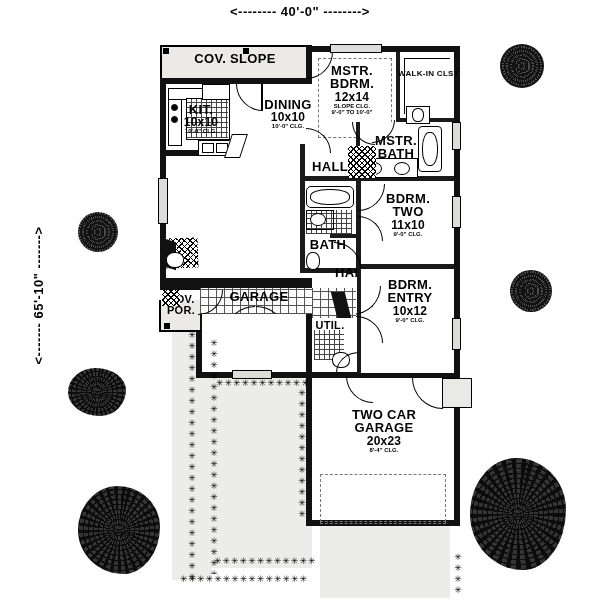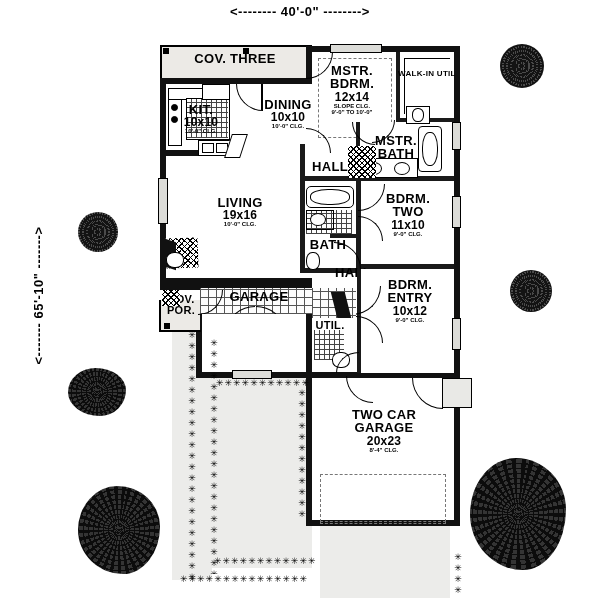--- a/index.html
+++ b/index.html
@@ -188,21 +188,21 @@
   <div class="drive-fill" style="left:320px; top:520px; width:130px; height:78px;"></div>
   <div class="drive-fill" style="left:172px; top:330px; width:40px; height:250px;"></div>
   <div class="drive-fill" style="left:196px; top:336px; width:116px; height:232px;"></div>
 
   <div class="patio-fill" style="left:160px; top:46px; width:150px; height:32px;"></div>
   <div class="wt" style="left:160px; top:45px; width:152px; height:2px;"></div>
   <div class="wt" style="left:160px; top:45px; width:2px; height:34px;"></div>
   <div class="fx" style="left:163px; top:48px; width:4px; height:4px; background:#000;"></div>
   <div class="fx" style="left:243px; top:48px; width:4px; height:4px; background:#000;"></div>
   <div class="lbl" style="left:185px; top:52px; width:100px;">
-    <span class="nm">COV. THREE</span>
+    <span class="nm">COV. SLOPE</span>
   </div>
 
   <div class="w" style="left:160px; top:78px; width:152px; height:6px;"></div>
   <div class="w" style="left:306px; top:46px; width:154px; height:6px;"></div>
 
   <div class="w" style="left:160px; top:78px; width:6px; height:78px;"></div>
   <div class="w" style="left:160px; top:156px; width:6px; height:128px;"></div>
 
   <div class="w" style="left:454px; top:46px; width:6px; height:330px;"></div>
   <div class="w" style="left:454px; top:376px; width:6px; height:150px;"></div>
@@ -258,25 +258,20 @@
   </div>
 
   <div class="lbl" style="left:255px; top:98px; width:66px;">
     <span class="nm">DINING</span>
     <span class="sz">10x10</span>
     <span class="clg">10'-0" CLG.</span>
   </div>
   <div class="swing swing-bl" style="left:236px; top:84px; width:26px; height:26px;"></div>
   <div class="wt" style="left:261px; top:84px; width:2px; height:26px;"></div>
 
-  <div class="lbl" style="left:200px; top:196px; width:80px;">
-    <span class="nm">LIVING</span>
-    <span class="sz">19x16</span>
-    <span class="clg">10'-0" CLG.</span>
-  </div>
   <div class="win" style="left:158px; top:178px; width:8px; height:44px;"></div>
 
   <div class="xhatch" style="left:166px; top:238px; width:32px; height:30px; transform:rotate(-2deg);"></div>
   <div class="w" style="left:162px; top:240px; width:14px; height:28px; transform:skewY(18deg);"></div>
   <div class="fx-o" style="left:166px; top:252px; width:16px; height:14px;"></div>
 
   <div class="room-fill" style="left:312px; top:52px; width:84px; height:92px;"></div>
   <div class="dash" style="left:318px; top:58px; width:72px; height:78px;"></div>
   <div class="lbl" style="left:314px; top:64px; width:76px;">
     <span class="nm">MSTR.</span>
@@ -288,21 +283,21 @@
   <div class="swing swing-br" style="left:306px; top:52px; width:26px; height:26px;"></div>
   <div class="swing swing-tr" style="left:306px; top:128px; width:24px; height:24px;"></div>
   <div class="win" style="left:330px; top:44px; width:50px; height:7px;"></div>
 
   <div class="room-fill" style="left:396px; top:52px; width:58px; height:68px;"></div>
   <div class="wi" style="left:396px; top:52px; width:4px; height:70px;"></div>
   <div class="wi" style="left:396px; top:118px; width:58px; height:4px;"></div>
   <div class="wt" style="left:404px; top:58px; width:1px; height:56px;"></div>
   <div class="wt" style="left:404px; top:58px; width:46px; height:1px;"></div>
   <div class="lbl tiny" style="left:398px; top:70px; width:56px;">
-    <span class="nm">WALK-IN UTIL</span>
+    <span class="nm">WALK-IN CLST</span>
   </div>
 
   <div class="room-fill" style="left:356px; top:122px; width:98px; height:58px;"></div>
   <div class="wi" style="left:356px; top:122px; width:4px; height:58px;"></div>
   <div class="wi" style="left:300px; top:176px; width:154px; height:5px;"></div>
   <div class="lbl" style="left:366px; top:134px; width:60px;">
     <span class="nm">MSTR.</span>
     <span class="nm2">BATH</span>
   </div>
   <div class="fx" style="left:418px; top:126px; width:22px; height:44px; border-radius:4px;"></div>

